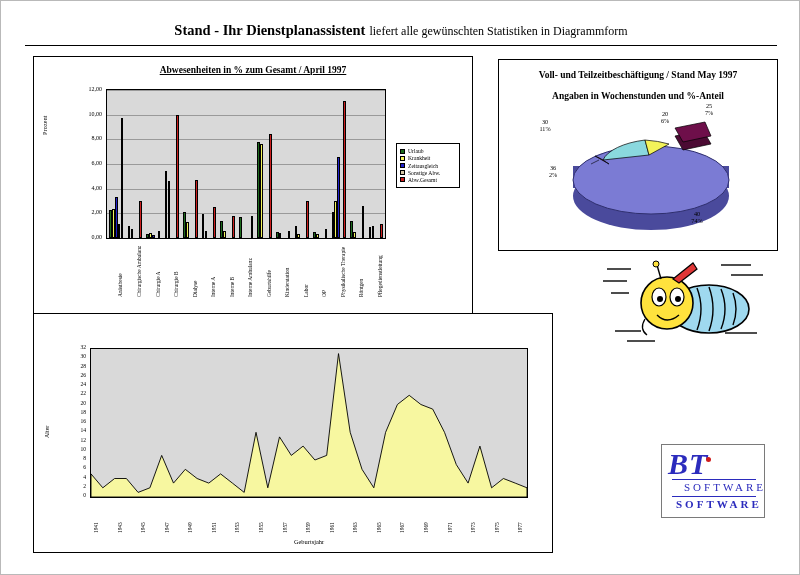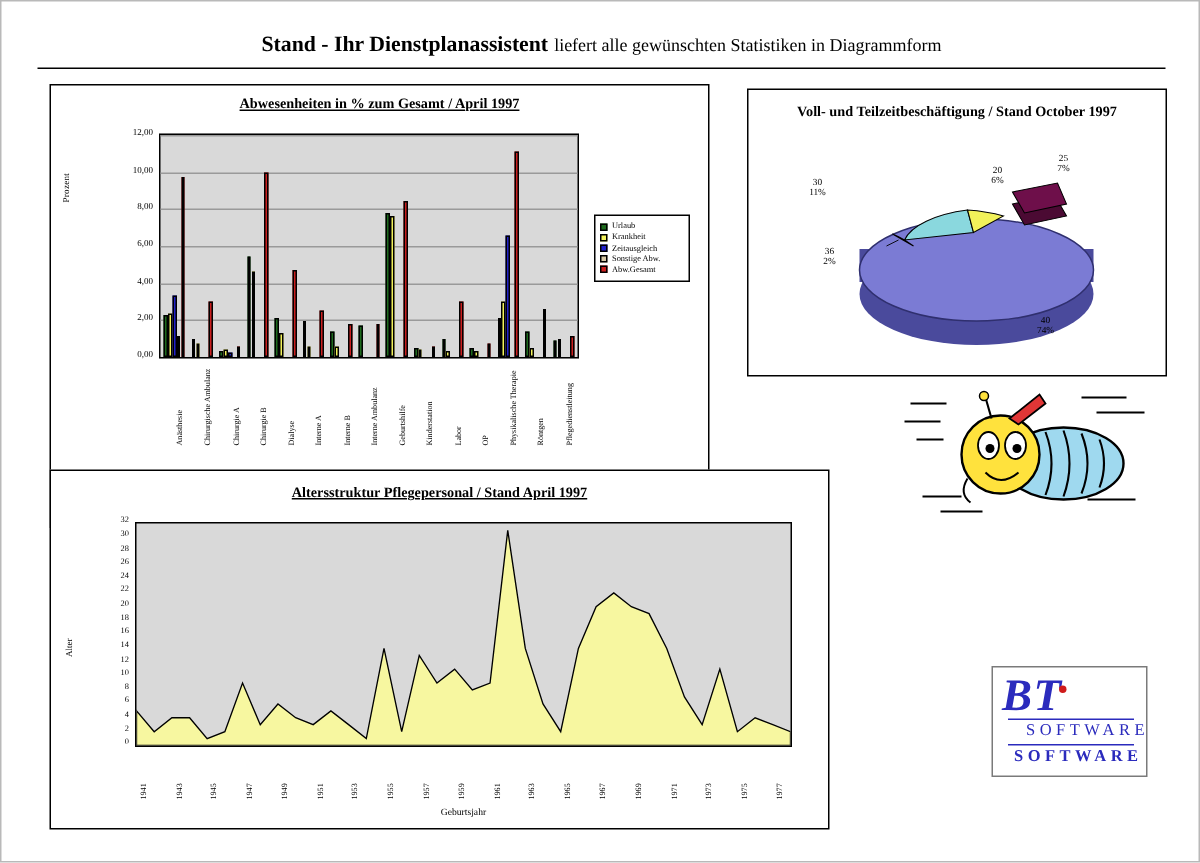--- a/index.html
+++ b/index.html
@@ -207,21 +207,22 @@
           <span class="lb">Sonstige Abw.</span>
         </div>
         <div class="row">
           <span class="sw" style="background: rgb(204, 31, 31);"></span>
           <span class="lb">Abw.Gesamt</span>
         </div>
       </div>
   </div>
 
   <div class="panel" id="panel-pie">
-    <div class="panel-title">Voll- und Teilzeitbeschäftigung / Stand October 1997</div>
+    <div class="panel-title">Voll- und Teilzeitbeschäftigung / Stand May 1997</div>
+    <div class="panel-title">Angaben in Wochenstunden und %-Anteil</div>
     <div class="pie-wrap">
       <svg width="280" height="150" viewBox="0 0 280 150">
 
         <ellipse cx="152" cy="96" rx="78" ry="34" fill="#4a4a9c"></ellipse>
         <rect x="74" y="66" width="156" height="22" fill="#4a4a9c"></rect>
         <ellipse cx="152" cy="80" rx="78" ry="34" fill="#7b7bd4" stroke="#2f2f6e" stroke-width="1"></ellipse>
 
         <path d="M104 60 A60 26 0 0 1 146 40 L150 55 Z" fill="#8ad8de" stroke="#000" stroke-width=".7"></path>
         <path d="M146 40 A60 26 0 0 1 170 44 L150 55 Z" fill="#f2f25a" stroke="#000" stroke-width=".7"></path>
         <path d="M96 56 A60 26 0 0 1 104 60 L110 64 Z" fill="#6e0f4a" stroke="#000" stroke-width=".7"></path>
@@ -250,21 +251,20 @@
           <div>11%</div>
         </div>
       <div class="pie-label" id="pie-lb-36" style="left:34px;top:64px;width:40px;">
           <div>36</div>
           <div>2%</div>
         </div>
     </div>
   </div>
 
   <div class="panel" id="panel-age">
-    <div class="panel-title">Altersstruktur Pflegepersonal / Stand April 1997</div>
     <div class="ylab-age">Alter</div>
     <div id="age-yticks">
         <div class="ytick-age" style="left: 26px; top: 31px;">32</div>
         <div class="ytick-age" style="left: 26px; top: 40.25px;">30</div>
         <div class="ytick-age" style="left: 26px; top: 49.5px;">28</div>
         <div class="ytick-age" style="left: 26px; top: 58.75px;">26</div>
         <div class="ytick-age" style="left: 26px; top: 68px;">24</div>
         <div class="ytick-age" style="left: 26px; top: 77.25px;">22</div>
         <div class="ytick-age" style="left: 26px; top: 86.5px;">20</div>
         <div class="ytick-age" style="left: 26px; top: 95.75px;">18</div>

